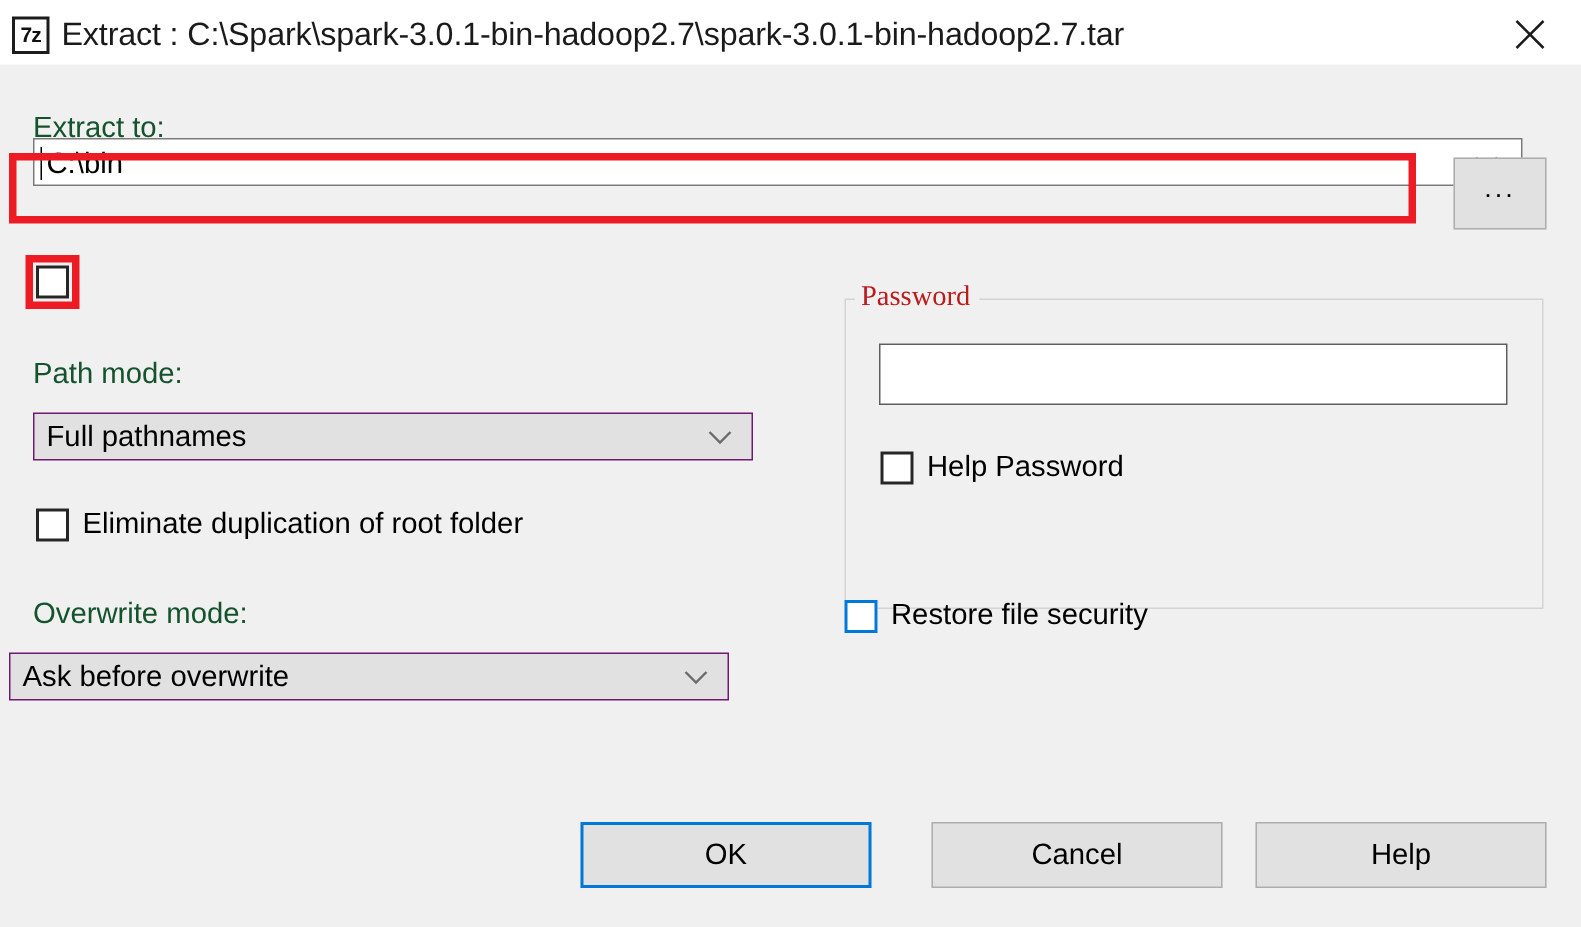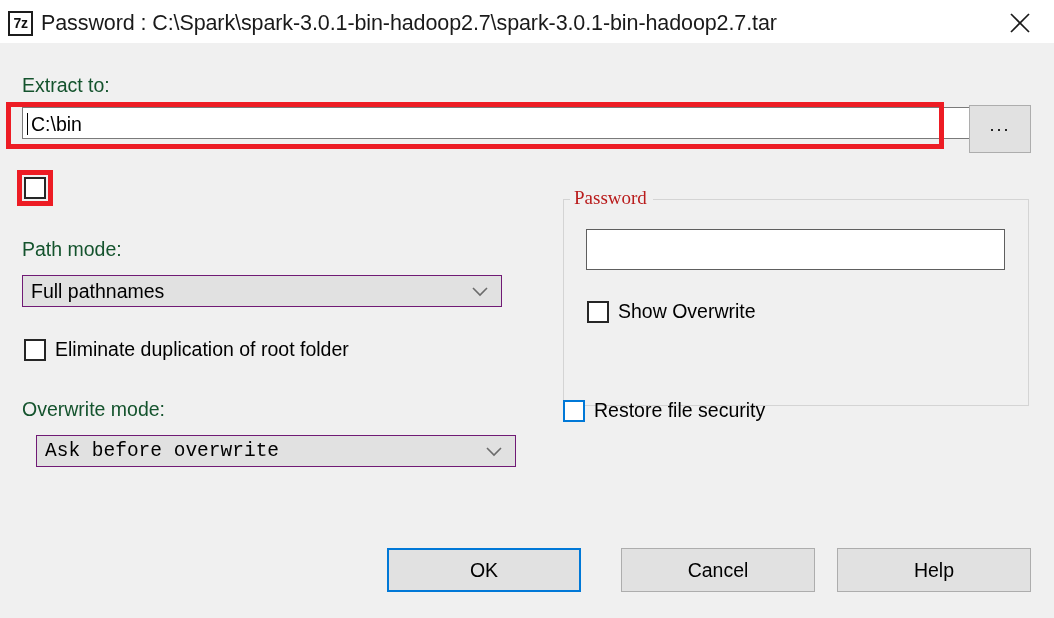--- a/index.html
+++ b/index.html
@@ -96,21 +96,21 @@
     border: 5px solid #ed1c24;
     box-sizing: border-box;
     pointer-events: none;
     z-index: 5;
   }
 
   
   #extract-to-combo {
     position: absolute;
     left: 22px;
-    top: 60px;
+    top: 45px;
     width: 993px;
     height: 32px;
     background: #ffffff;
     border: 1px solid #7a7a7a;
     box-sizing: border-box;
   }
   #extract-to-value {
     position: absolute;
     left: 8px;
     top: 4px;
@@ -249,21 +249,21 @@
   }
   .dlg-button.default { border: 2px solid #0078d7; }
 </style>
 </head>
 <body>
 
 <div id="dialog">
 
   <div id="titlebar">
     <div id="app-icon">7z</div>
-    <div id="title-text">Password : C:\Spark\spark-3.0.1-bin-hadoop2.7\spark-3.0.1-bin-hadoop2.7.tar</div>
+    <div id="title-text">Extract : C:\Spark\spark-3.0.1-bin-hadoop2.7\spark-3.0.1-bin-hadoop2.7.tar</div>
     <div id="close-button">
       <svg width="26" height="26" viewBox="0 0 26 26">
         <line x1="4" y1="4" x2="22" y2="22" stroke="#1a1a1a" stroke-width="1.7"></line>
         <line x1="22" y1="4" x2="4" y2="22" stroke="#1a1a1a" stroke-width="1.7"></line>
       </svg>
     </div>
   </div>
 
   <div id="body-area">
 
@@ -291,32 +291,32 @@
       <div class="dd-text">Full pathnames</div>
       <svg class="dd-arrow" viewBox="0 0 18 14">
         <polyline points="2,3 9,10 16,3" fill="none" stroke="#6b6b6b" stroke-width="1.6"></polyline>
       </svg>
     </div>
 
     <div class="cbox" style="left:24px; top:292px;"></div>
     <div class="cbox-label" style="left:55px; top:290px;">Eliminate duplication of root folder</div>
 
     <div class="static-label" style="left:22px; top:350px;">Overwrite mode:</div>
-    <div class="dropdown" style="left:36px; top:388px; width:480px;font-family:Liberation Mono, monospace;">
+    <div class="dropdown" style="left:6px; top:388px; width:480px;">
       <div class="dd-text">Ask before overwrite</div>
       <svg class="dd-arrow" viewBox="0 0 18 14">
         <polyline points="2,3 9,10 16,3" fill="none" stroke="#6b6b6b" stroke-width="1.6"></polyline>
       </svg>
     </div>
 
     <div id="password-group"></div>
     <div id="password-legend">Password</div>
     <div id="password-input"></div>
     <div class="cbox" style="left:587px; top:254px;"></div>
-    <div class="cbox-label" style="left:618px; top:252px;">Show Overwrite</div>
+    <div class="cbox-label" style="left:618px; top:252px;">Help Password</div>
 
     <div class="cbox focus" style="left:563px; top:353px;"></div>
     <div class="cbox-label" style="left:594px; top:351px;">Restore file security</div>
 
     <div class="dlg-button default" style="left:387px; top:501px; width:194px;">
       <span>OK</span>
     </div>
     <div class="dlg-button" style="left:621px; top:501px; width:194px;">
       <span>Cancel</span>
     </div>

